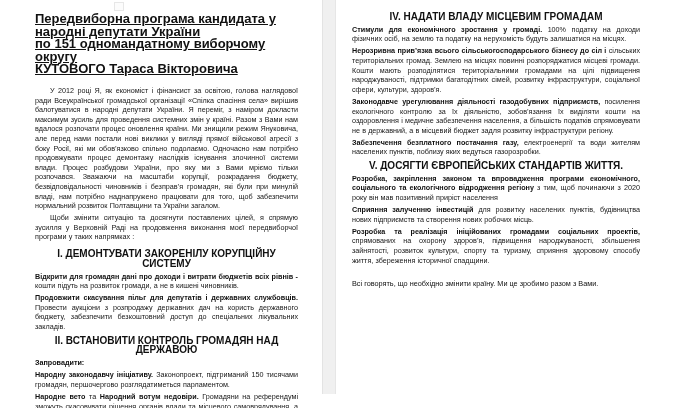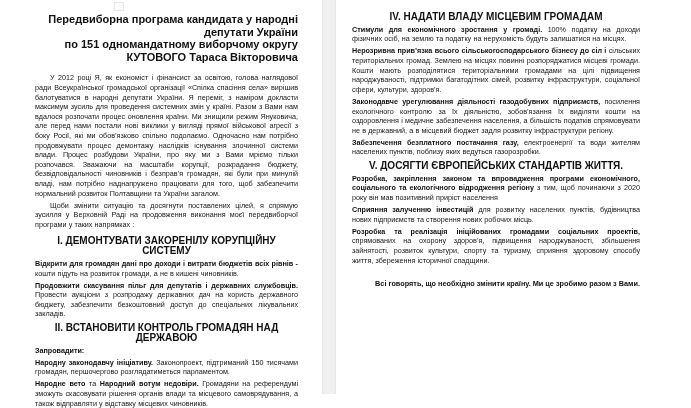--- a/index.html
+++ b/index.html
@@ -21,22 +21,23 @@
     position:absolute;left:114px;top:2px;width:8px;height:7px;
     border:1px solid #e7e7e7;background:#fcfcfc;
   }
 
   .col{position:absolute;color:#161616;font-size:7.2px;line-height:9.6px;}
   .col-left {left:35px; top:13px;width:263px;}
   .col-right{left:352px;top:5px; width:288px;}
 
   .title-block{margin:0 0 10px 0;}
   .title-line{
-    text-align:right;font-weight:bold;font-size:11px;line-height:12.6px;
+    text-align:left;font-weight:bold;font-size:13px;line-height:12.6px;
     color:#111111;
+    text-decoration:underline;
   }
 
   .heading{
     text-align:center;font-weight:bold;font-size:10px;line-height:9.8px;
     margin:7px 0 3px 0;color:#111111;
   }
   .heading.gap-lg{margin-top:4px;}
 
   .para{
     text-align:justify;margin:0 0 2.5px 0;
@@ -47,21 +48,21 @@
 
   .err{
     text-decoration-style:wavy;
     text-decoration-color:#e22418;
     text-decoration-thickness:1px;
     text-underline-offset:1px;
     text-decoration-skip-ink:none;
   }
 
   .final{
-    text-align:right;font-weight:bold;font-size:7.3px;line-height:9.8px;
+    text-align:left;font-weight:normal;font-size:7.3px;line-height:9.8px;
     margin-top:14px;color:#111111;
   }
 </style>
 </head>
 <body>
 
 <div class="canvas">
   <span class="page-marker"></span>
   <div class="page-gap"></div>
   <div class="col col-left">

